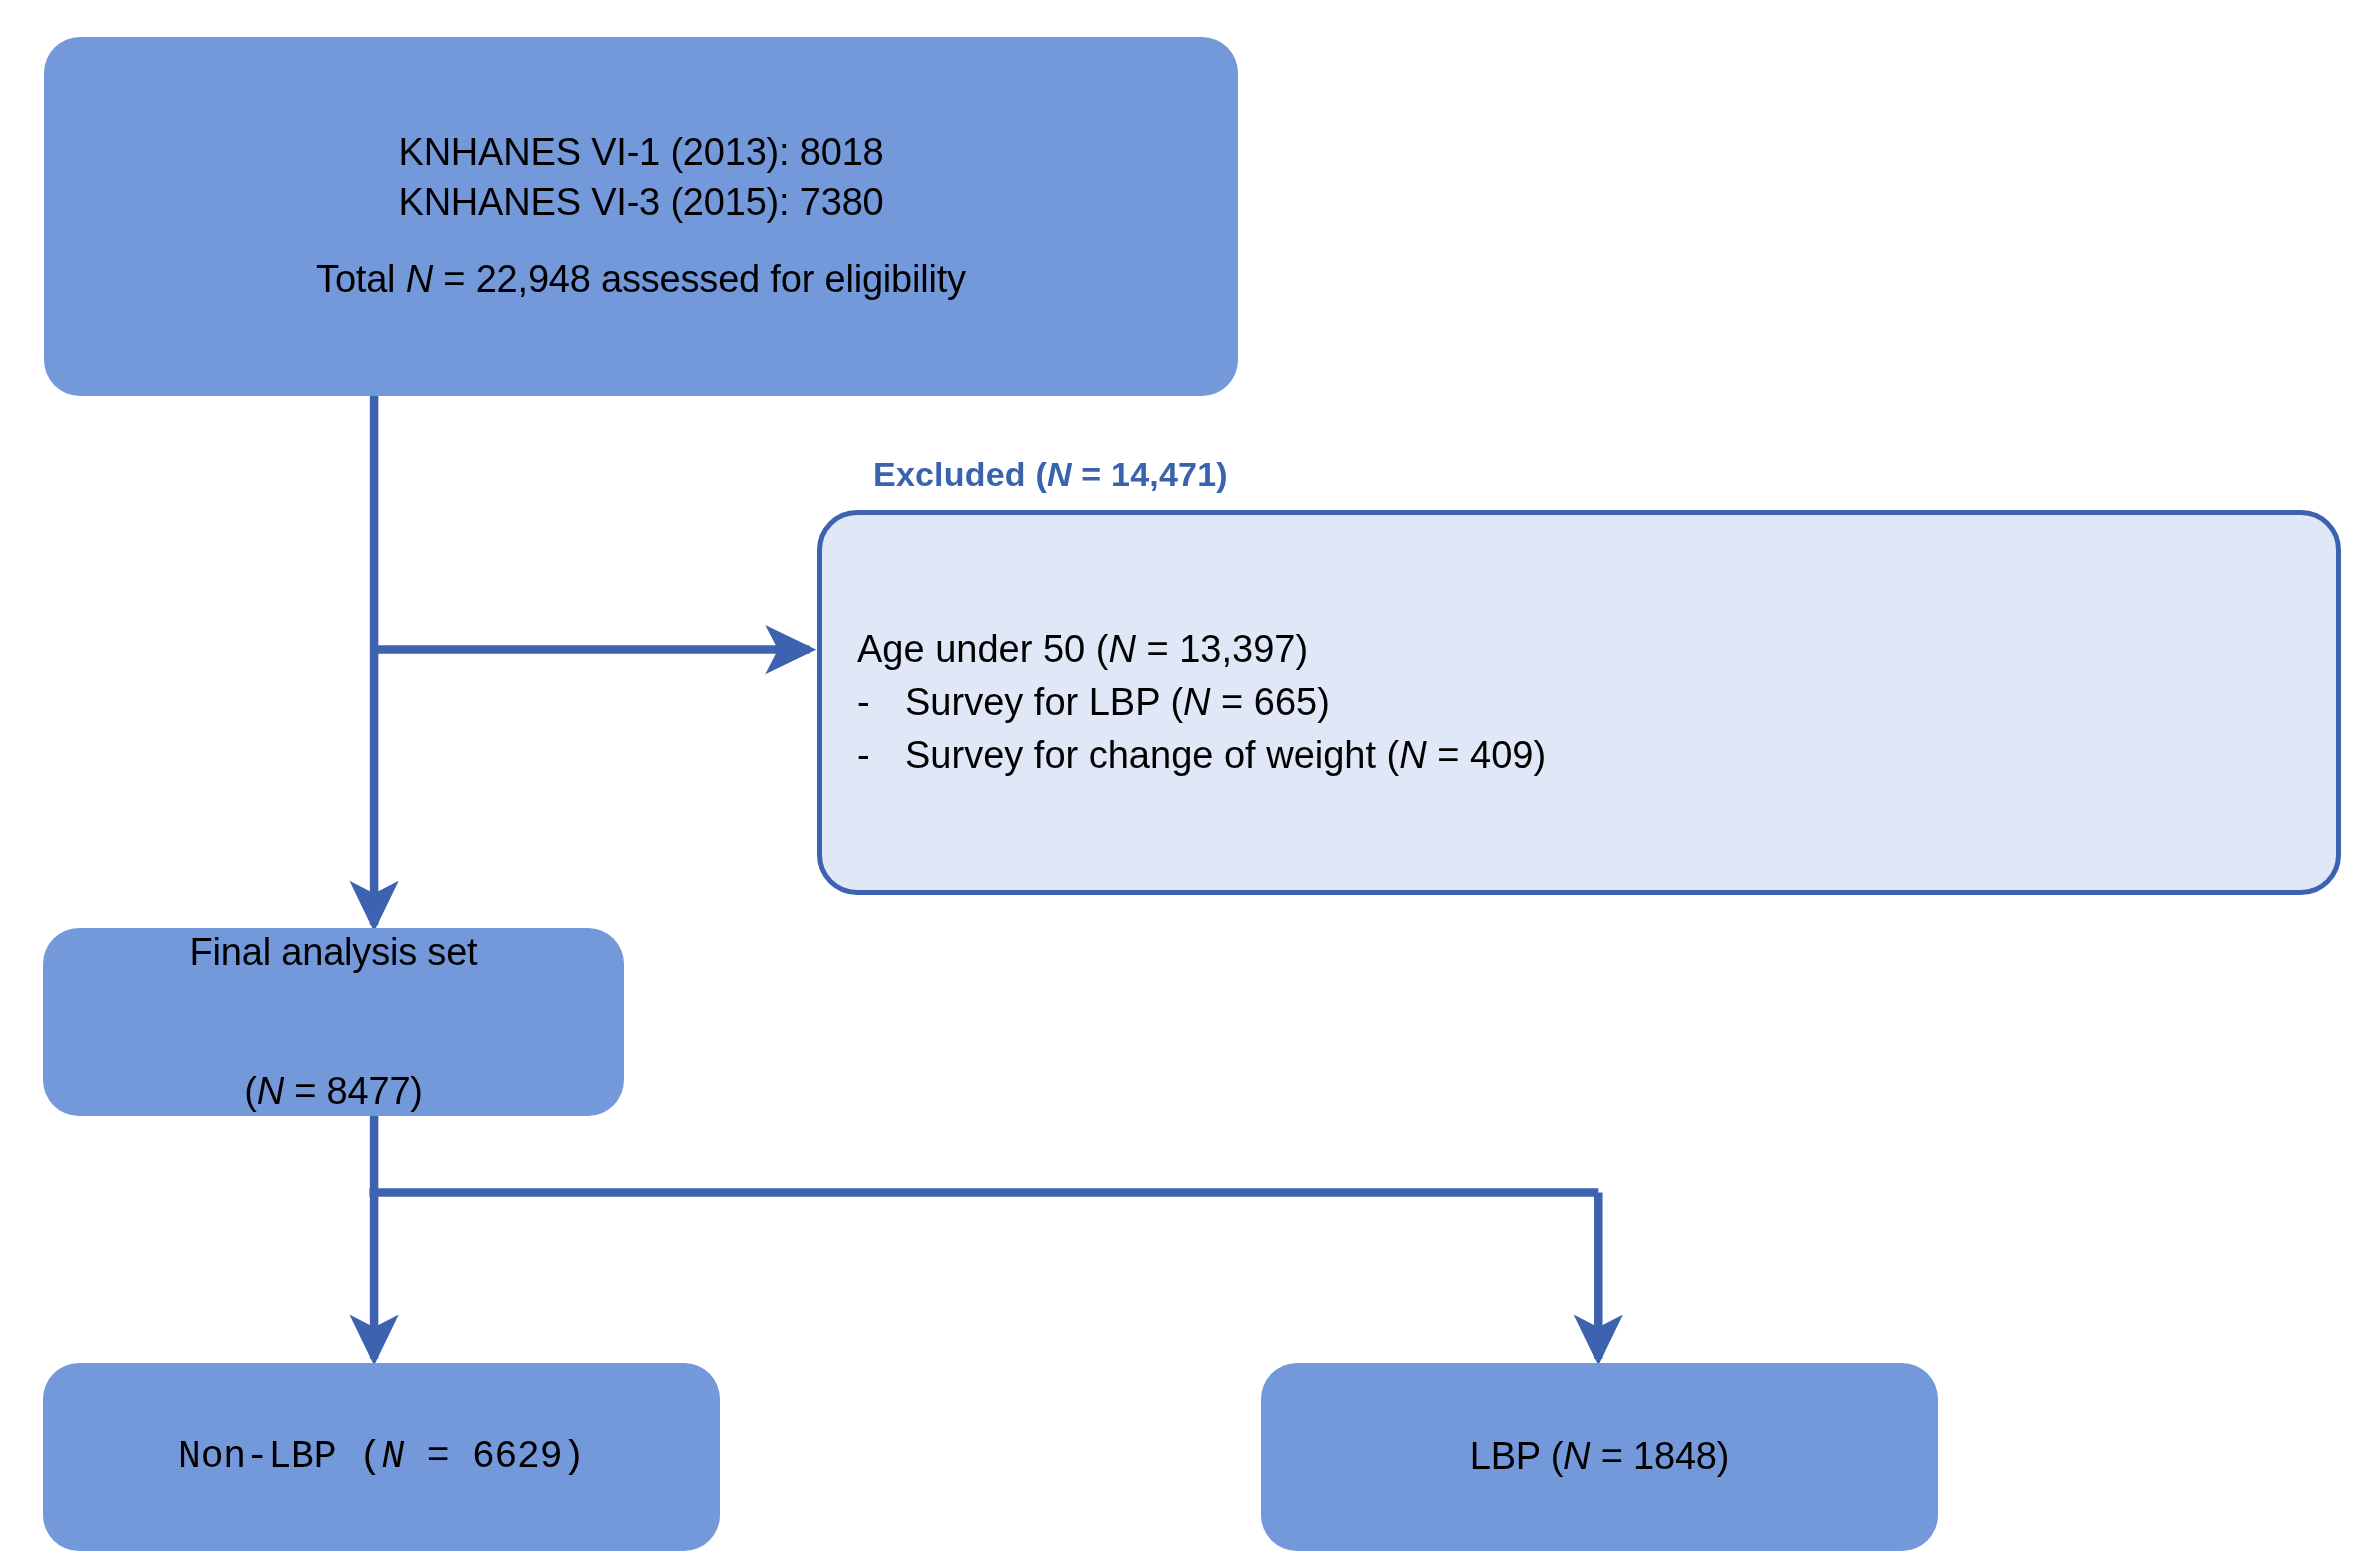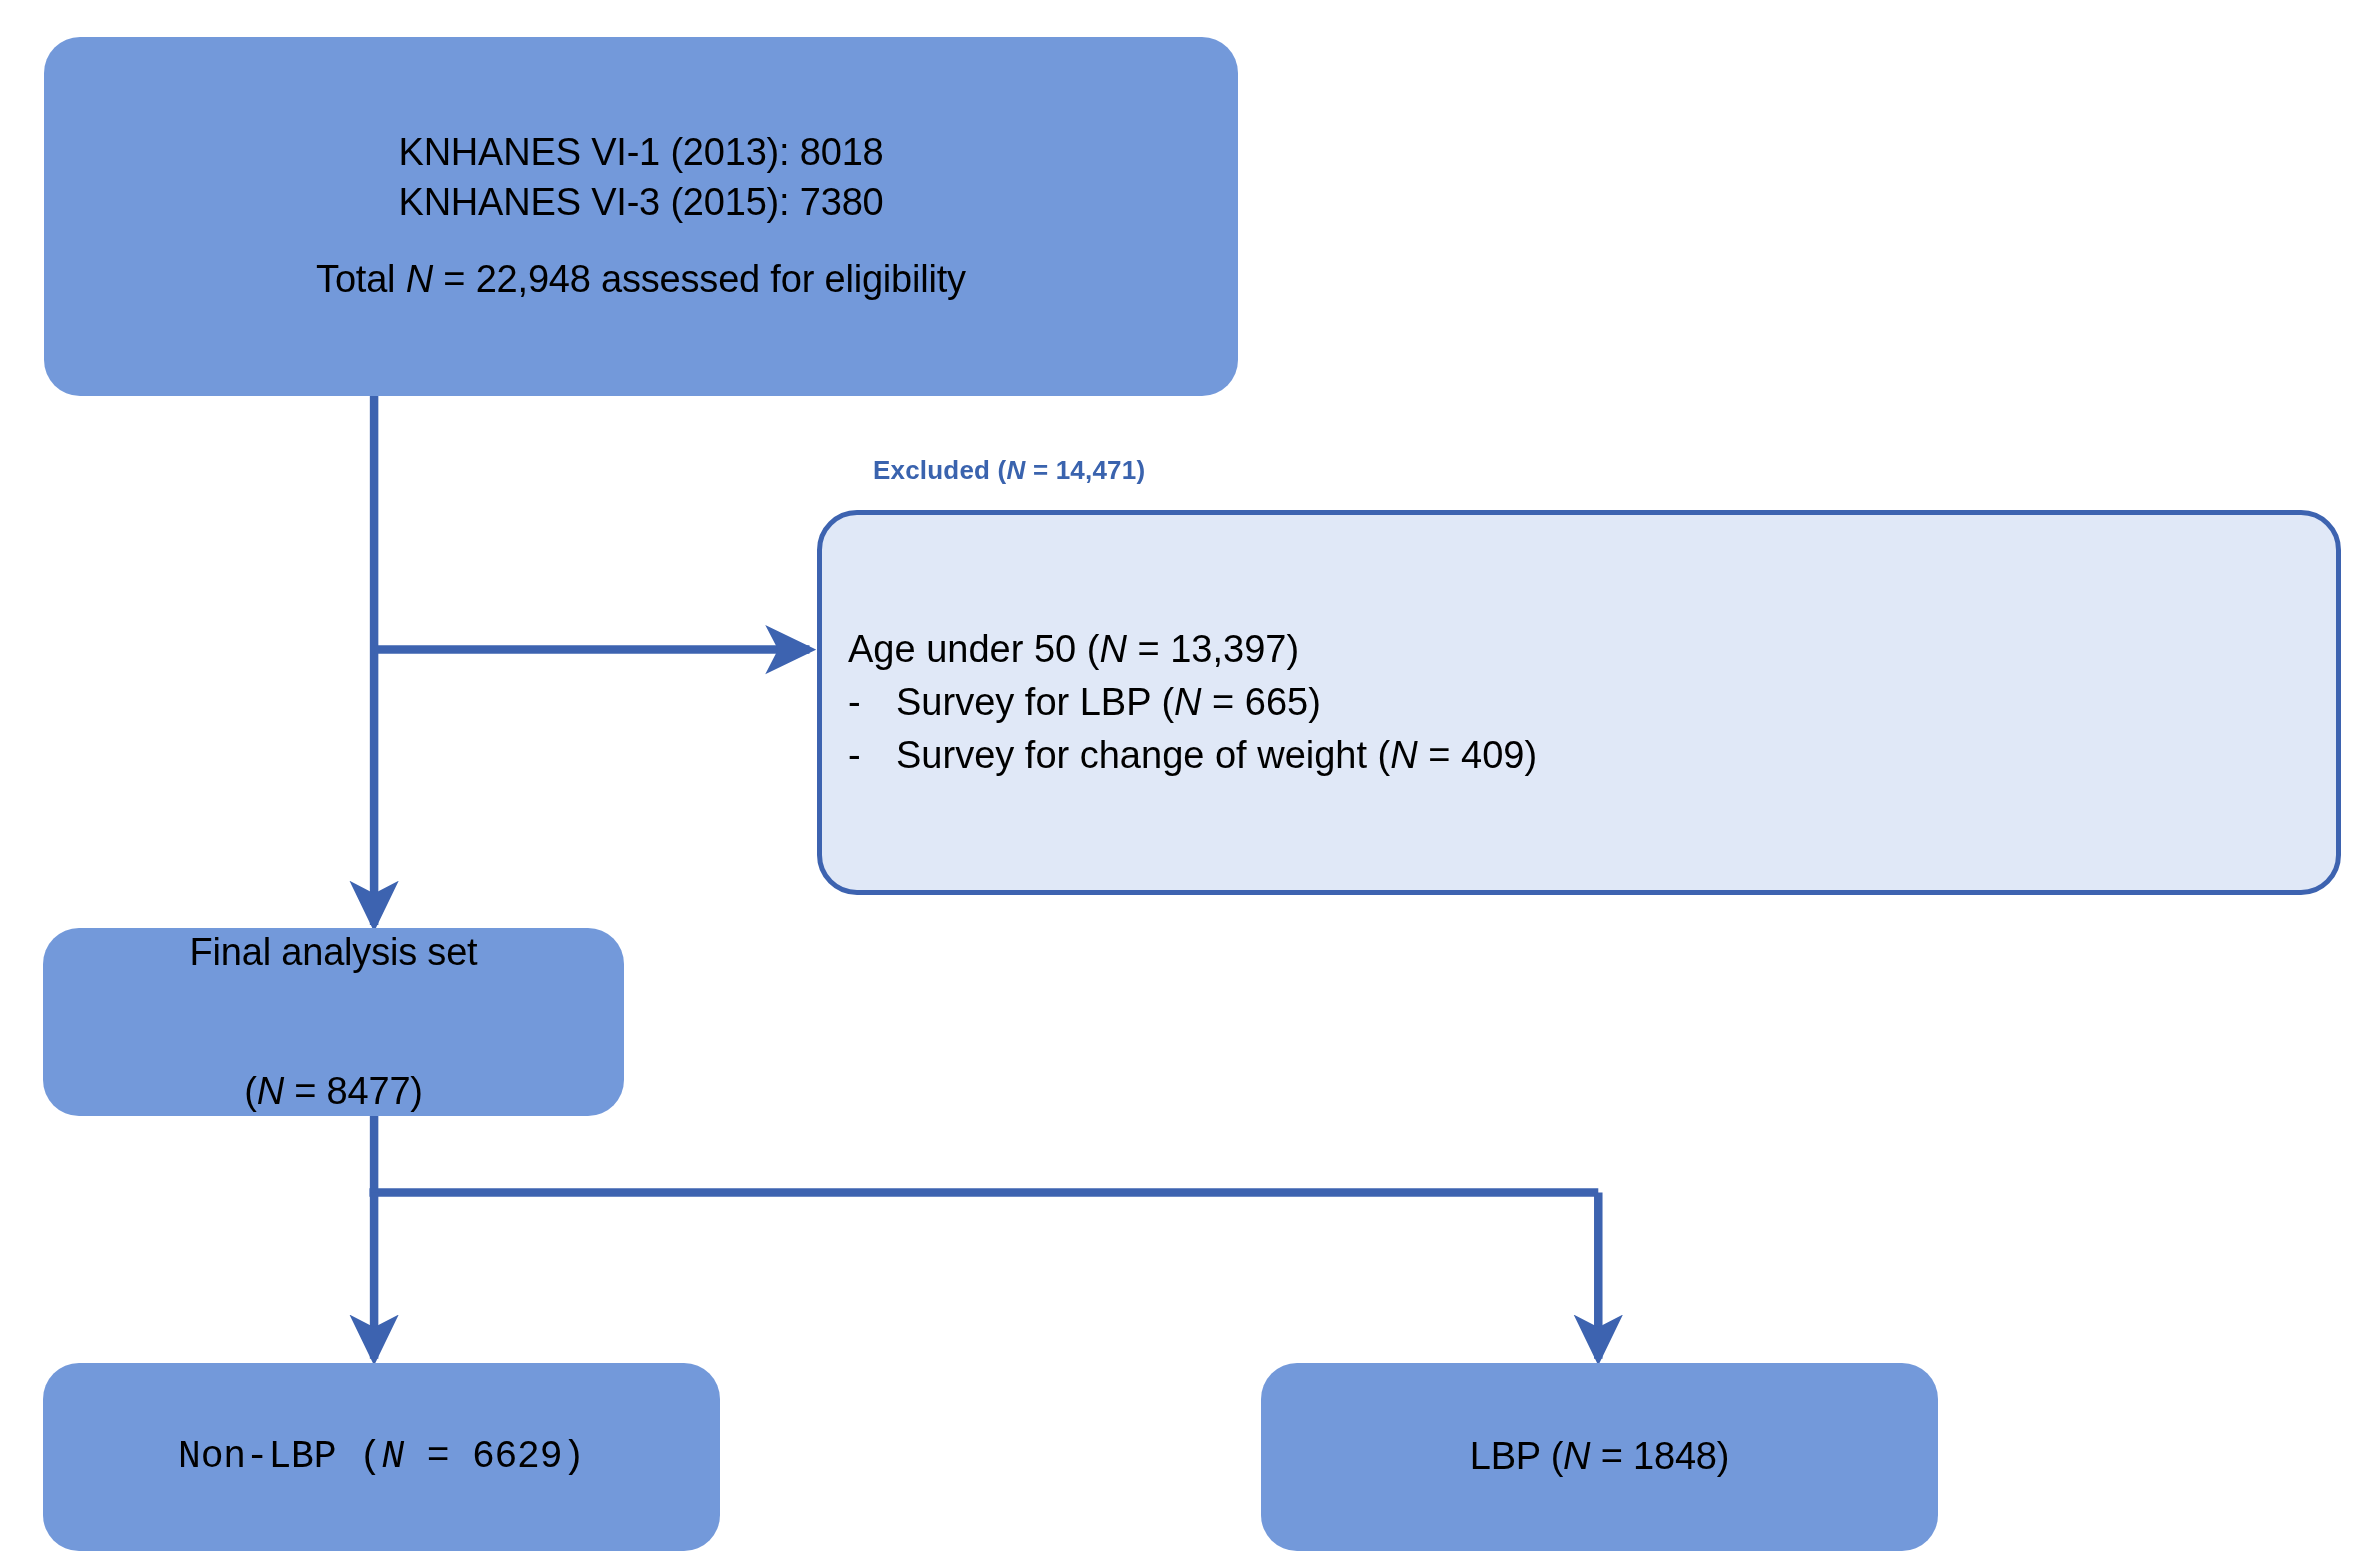--- a/index.html
+++ b/index.html
@@ -39,26 +39,26 @@
     font-size: 38px;
     line-height: 1.30;
     white-space: nowrap;
     letter-spacing: -0.2px;
   }
   .ital { font-style: italic; }
   .excl-label {
     position: absolute;
     color: #3A63AE;
     font-weight: bold;
-    font-size: 26px;
+    font-size: 34px;
     white-space: nowrap;
     letter-spacing: 0.2px;
   }
   .excl-body {
-    padding-left: 26px;
+    padding-left: 35px;
     padding-right: 15.5px;
     width: 100%;
     box-sizing: border-box;
   }
   .excl-row {
     color: #000000;
     font-size: 38px;
     line-height: 1.40;
     white-space: nowrap;
   }

